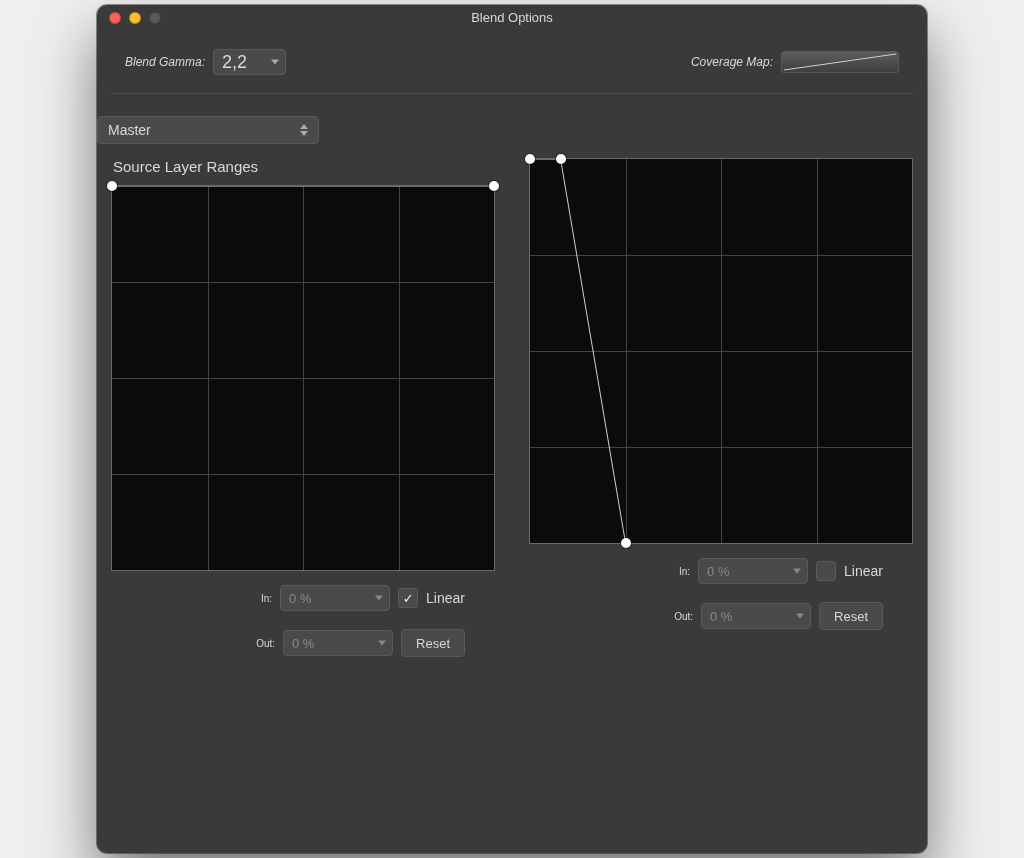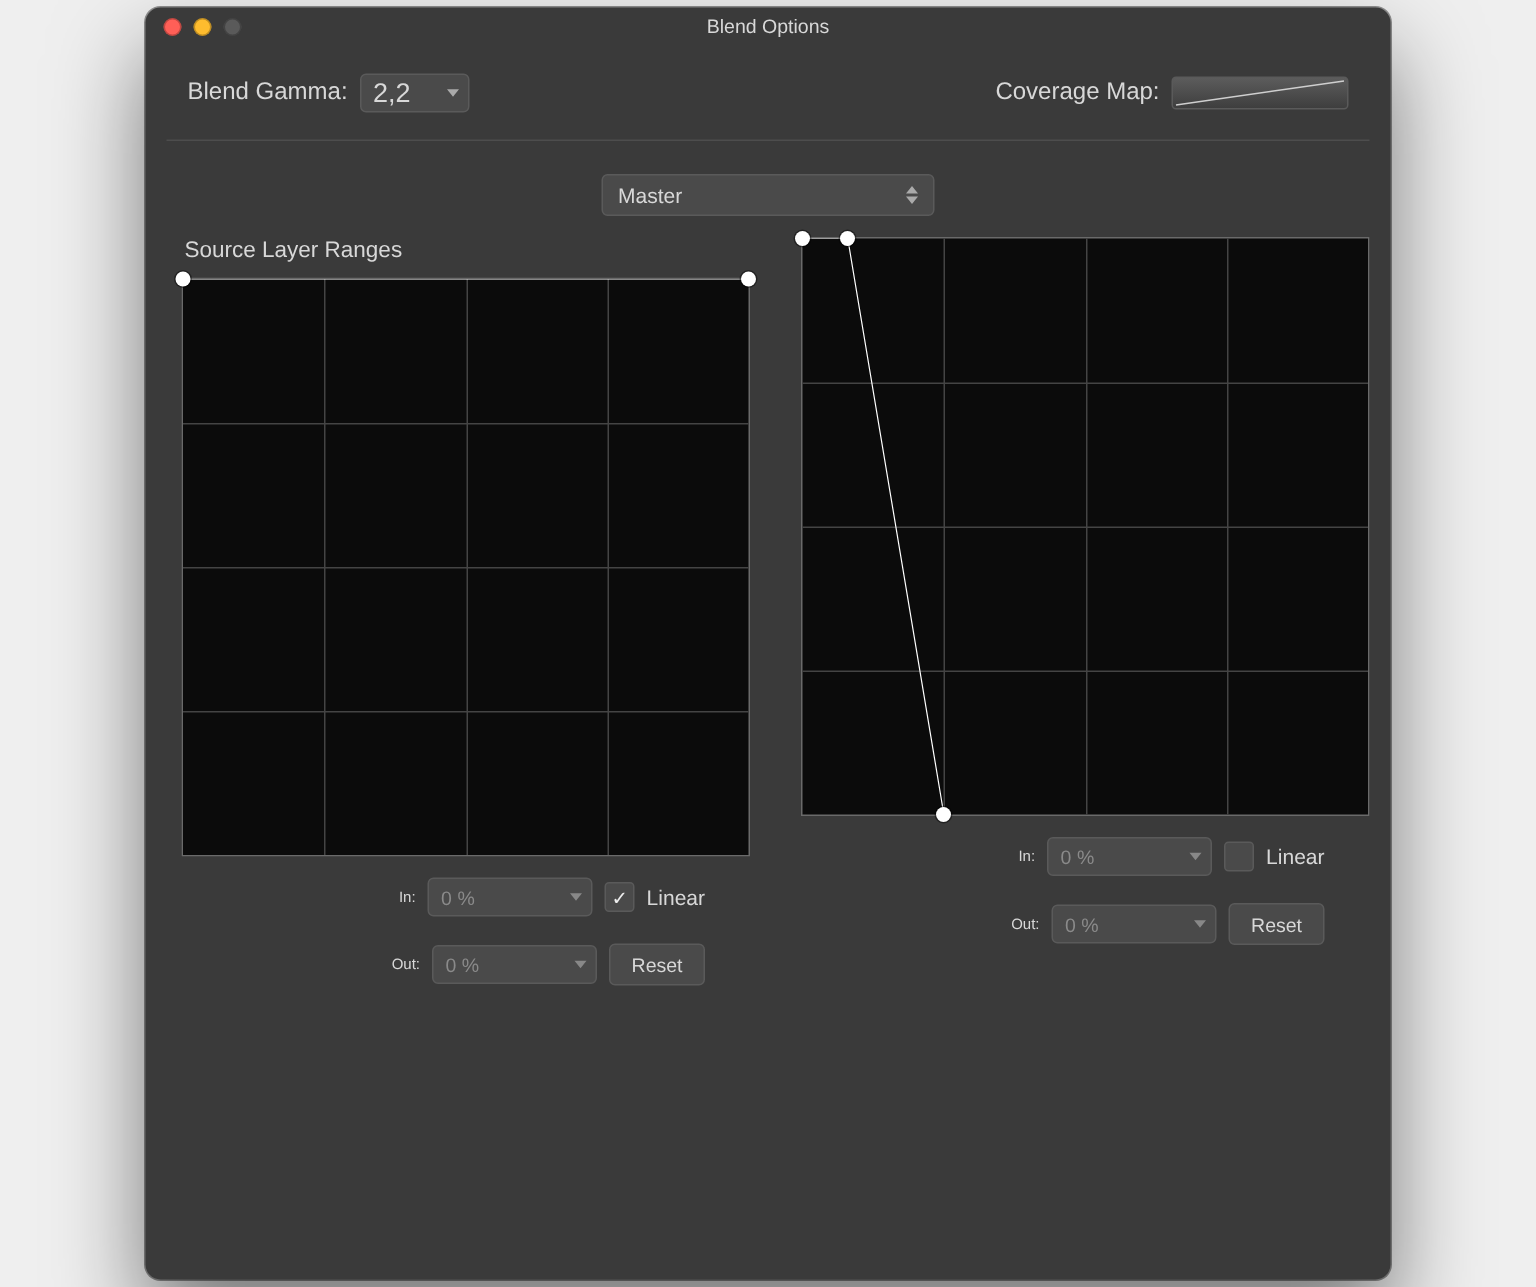--- a/index.html
+++ b/index.html
@@ -28,21 +28,21 @@
   .tl-dot { width:12px; height:12px; border-radius:50%; box-shadow: inset 0 0 0 1px rgba(0,0,0,0.25); }
   .tl-close { background:#ff5f57; }
   .tl-min   { background:#febc2e; }
   .tl-max   { background:#5a5a5a; }
   .title { position:absolute; left:0; right:0; text-align:center; top:5px; font-size:13px; color:var(--text); pointer-events:none; }
   .header-row {
     display:flex; align-items:center; justify-content:space-between;
     padding: 18px 28px 18px 28px;
   }
   .header-row .group { display:flex; align-items:center; gap:8px; }
-  .label { color:var(--text); font-size:16px; }
+  .label { color:var(--text); font-size:12px;font-style:italic; }
   .select, .dropdown {
     background:var(--ctl-bg);
     border:1px solid var(--ctl-border);
     border-radius:4px;
     color:var(--text);
     height:24px;
     display:inline-flex; align-items:center;
     padding:0 38px 0 8px;
     position:relative;
     font-size:18px;
@@ -55,41 +55,41 @@
     width:116px; height:20px;
     background:linear-gradient(180deg,#5c5c5c,#3e3e3e);
     border:1px solid var(--ctl-border);
     border-radius:3px;
     position:relative;
     overflow:hidden;
   }
   .coverage-preview svg { width:100%; height:100%; display:block; }
   .divider { height:1px; background:var(--divider); margin:0 14px; }
 
-  .channel-row { display:flex; justify-content:center; padding:22px 0 14px 0; }
+  .channel-row { display:flex; justify-content:flex-start; padding:22px 0 14px 0; }
   .channel-select {
     width:188px; height:26px;
     background:var(--ctl-bg);
     border:1px solid var(--ctl-border);
     border-radius:4px;
     display:flex; align-items:center;
     color:var(--text);
     padding:0 22px 0 10px;
     position:relative;
     font-size:14px;
   }
   .stepper {
     position:absolute; right:4px; top:3px; width:14px; height:20px;
     display:flex; flex-direction:column; justify-content:center; gap:2px;
   }
   .stepper .up, .stepper .down { width:0;height:0;border-left:4px solid transparent;border-right:4px solid transparent; }
   .stepper .up { border-bottom:5px solid #aaa; }
   .stepper .down{ border-top:5px solid #aaa; }
 
-  .cols { display:flex; gap:34px; padding:0 14px;margin-left:10px; }
+  .cols { display:flex; gap:34px; padding:0 14px; }
   .col { flex:1; }
   .col h3 { font-weight:400; font-size:15px; color:var(--text); margin:0 0 10px 2px; }
 
   .grid {
     width:100%; height:386px;
     background:var(--grid-cell);
     border:1px solid #6a6a6a;
     position:relative;
     box-sizing:border-box;
   }

